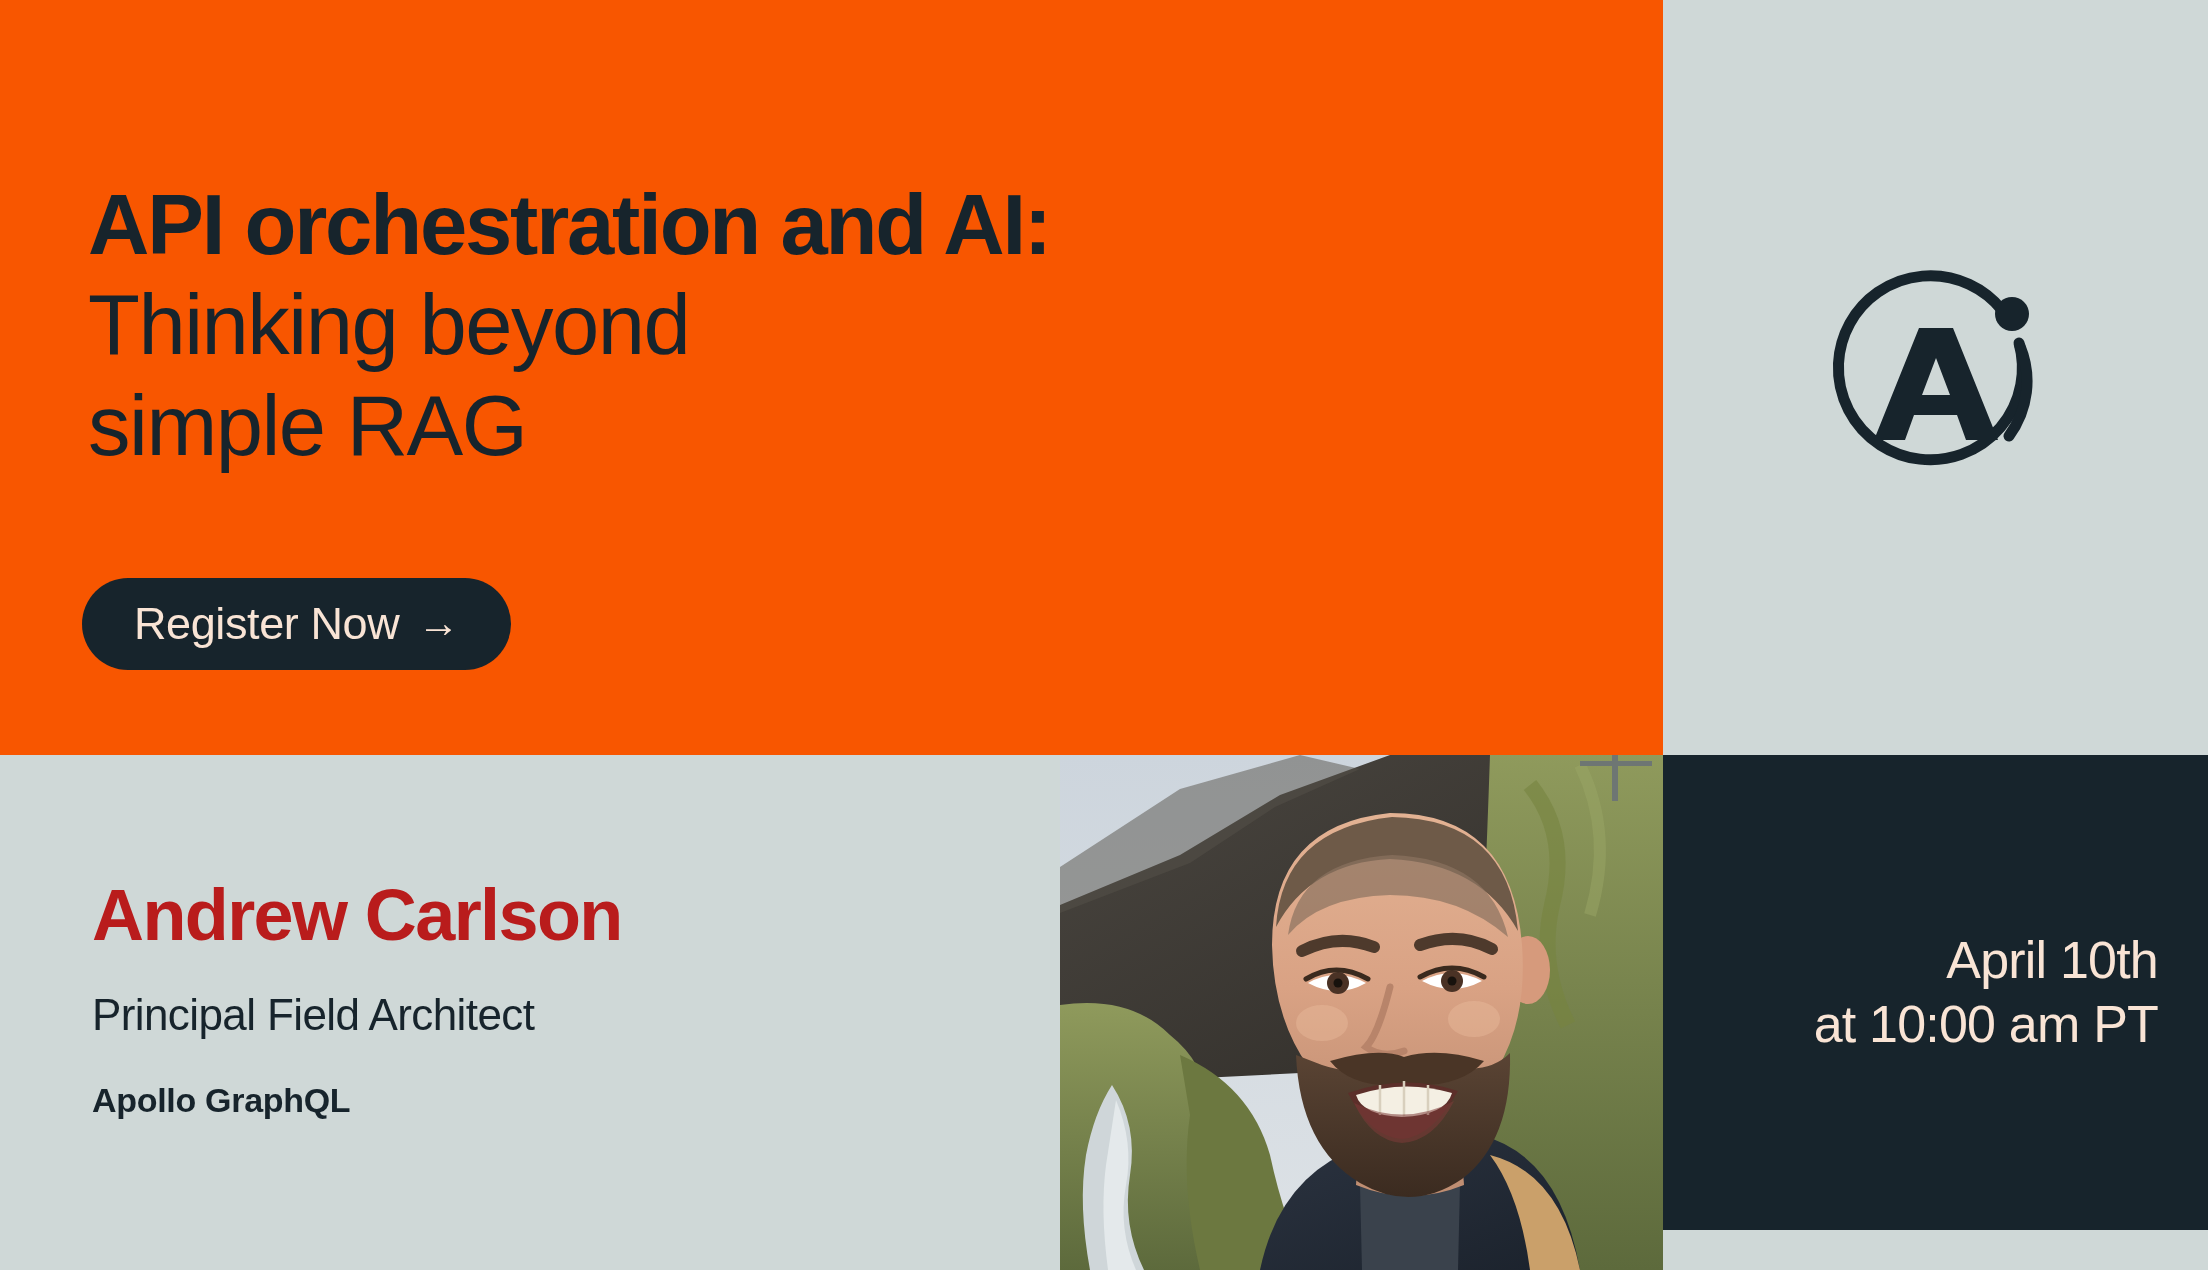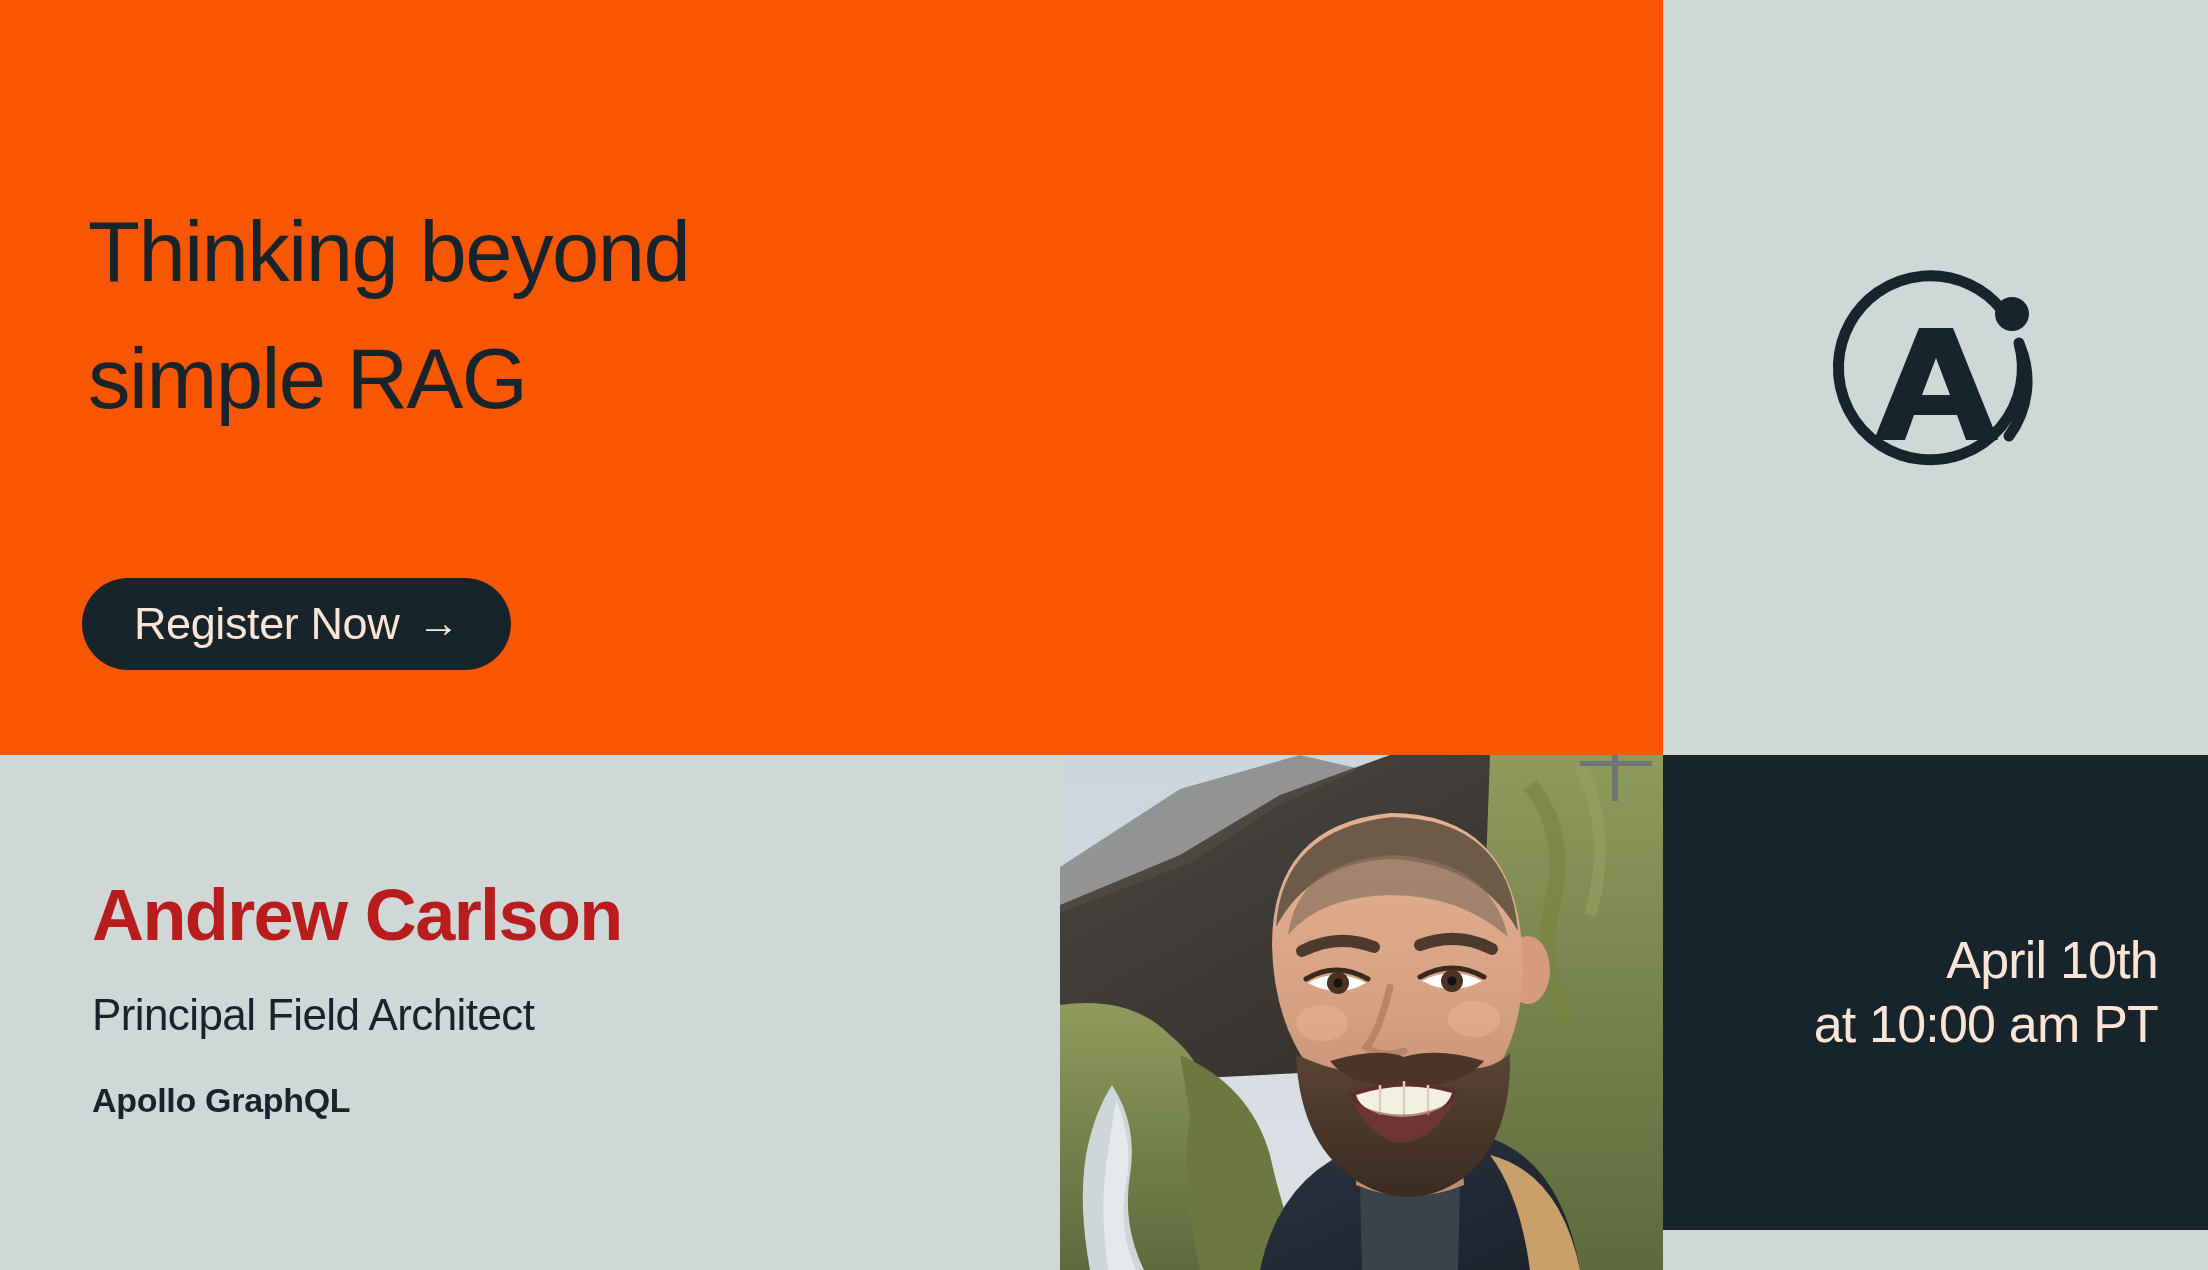--- a/index.html
+++ b/index.html
@@ -39,21 +39,20 @@
     font-weight: 400;
   }
   .hero-title .line-bold {
     display: block;
     font-weight: 700;
     letter-spacing: -2.2px;
   }
   .hero-title .line-light {
     display: block;
     font-weight: 400;
-    margin-top: 27px;
   }
 
   .cta-button {
     position: absolute;
     left: 82px;
     top: 578px;
     height: 92px;
     padding: 0 52px;
     display: inline-flex;
     align-items: center;
@@ -168,20 +167,21 @@
   }
 </style>
 </head>
 <body>
 
 <div class="canvas">
 
   <div class="hero">
 
     <h1 class="hero-title">
+      <span class="line-bold">API orchestration and AI:</span>
       <span class="line-light">Thinking beyond</span>
       <span class="line-light">simple RAG</span>
     </h1>
 
     <button class="cta-button">
       <span>Register Now</span>
       <span class="cta-arrow">→</span>
     </button>
 
   </div>

